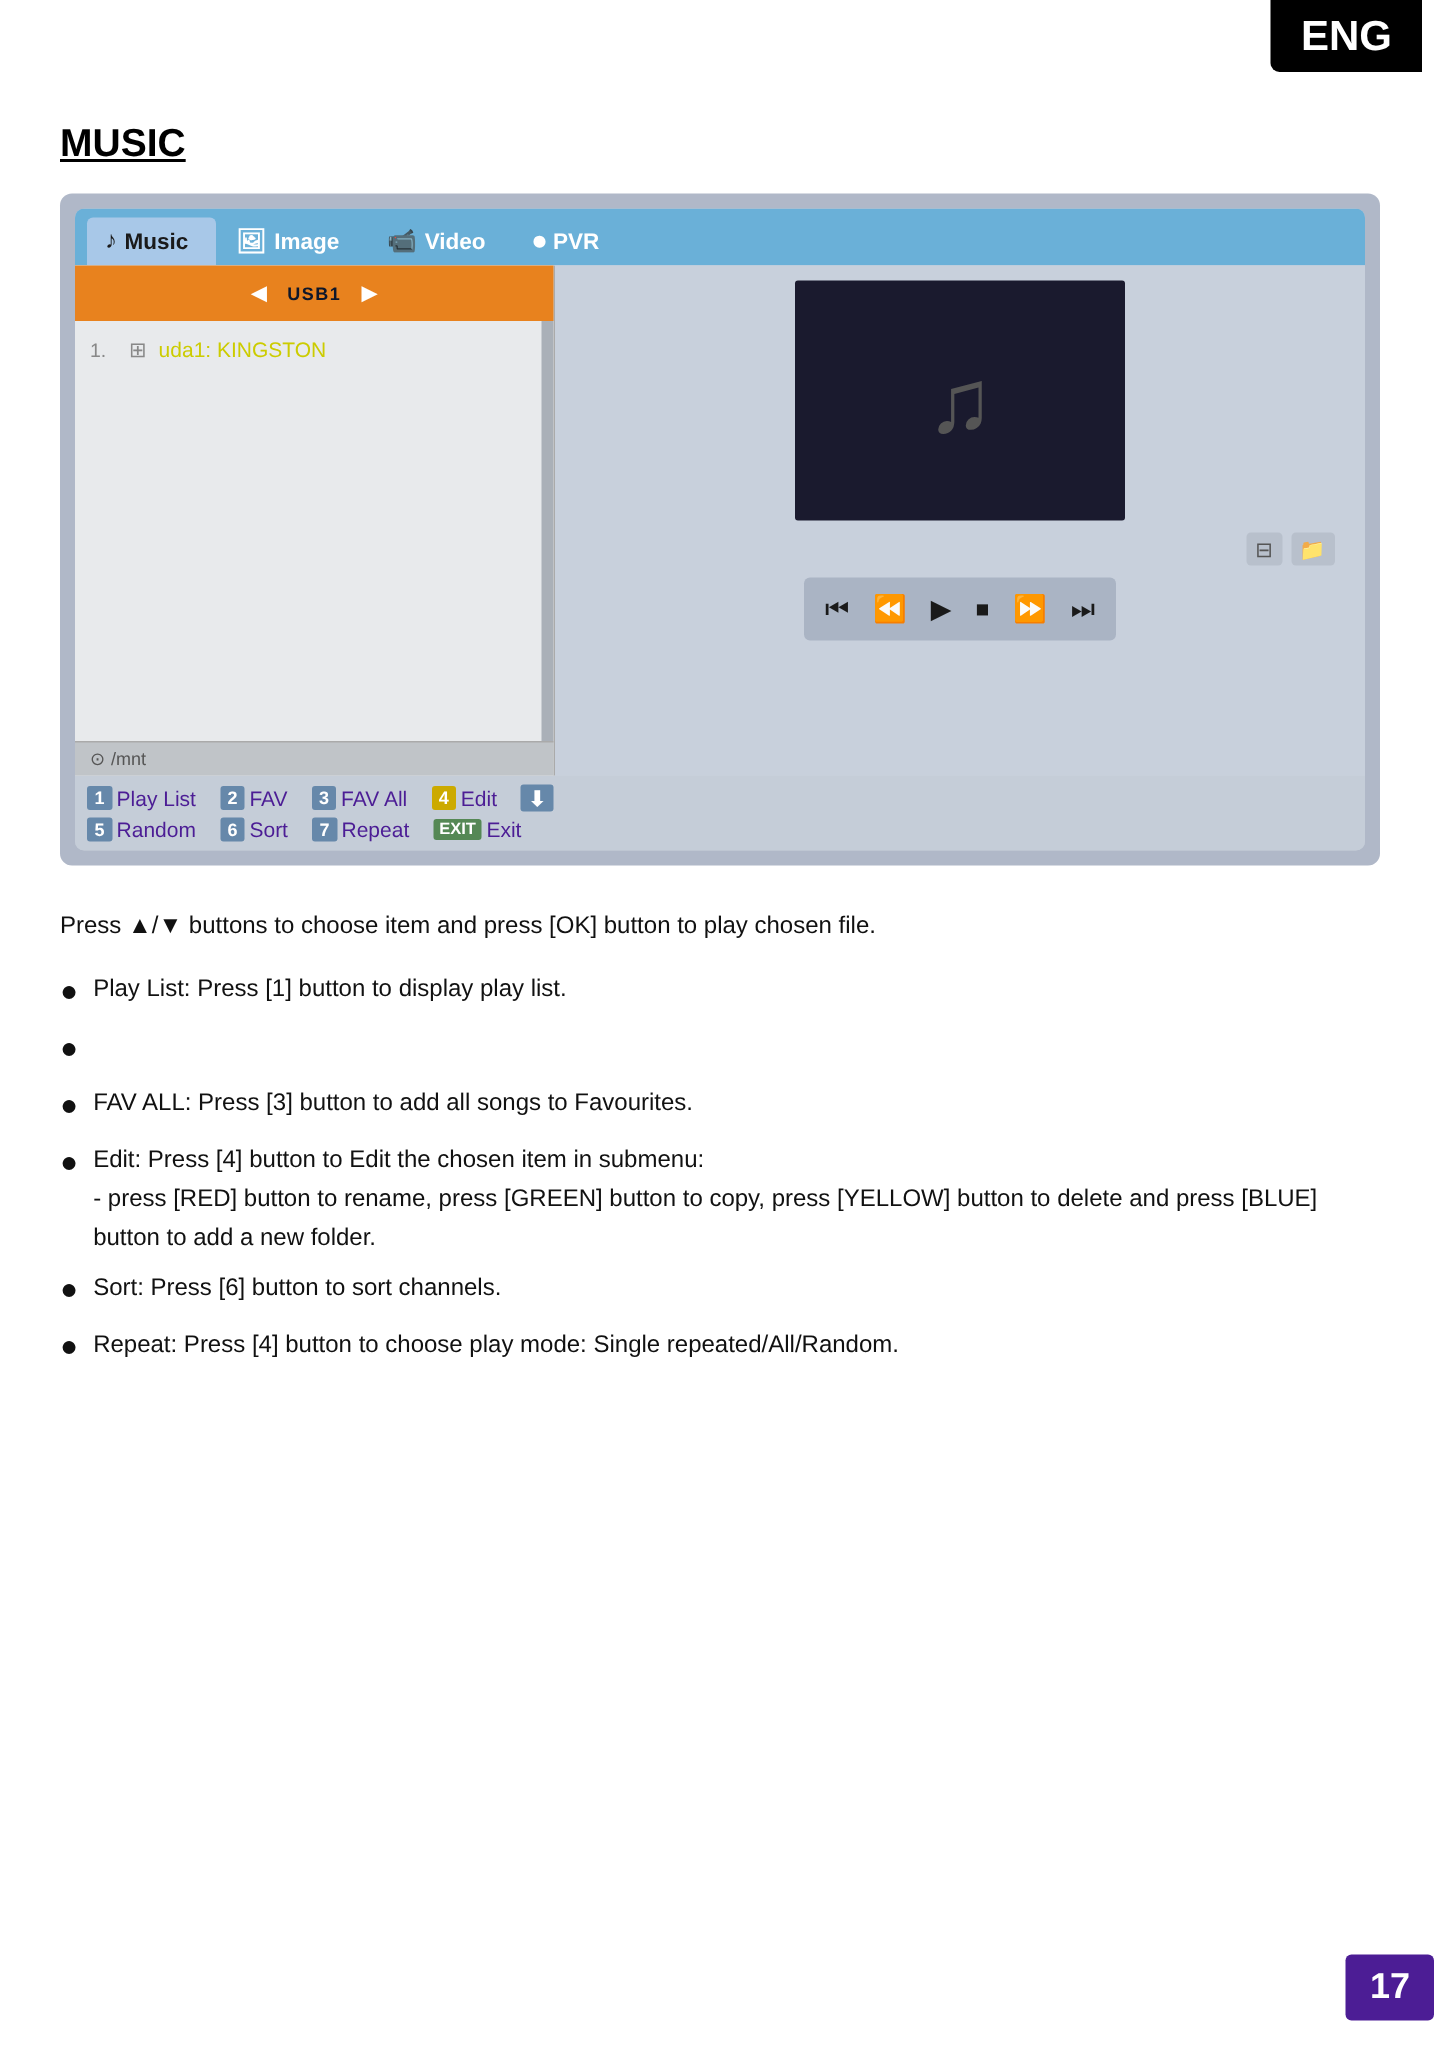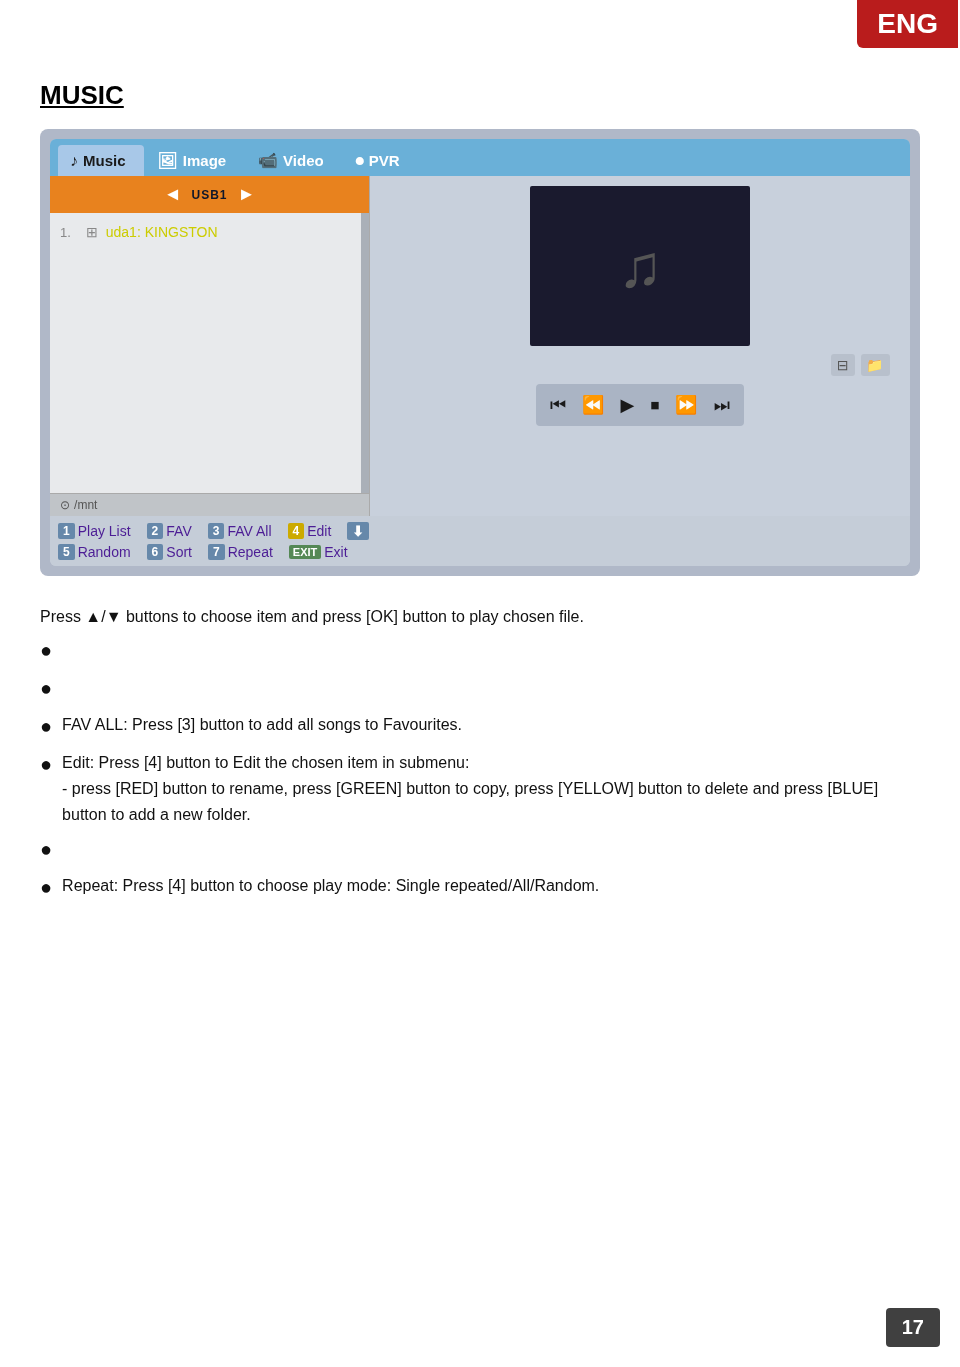--- a/index.html
+++ b/index.html
@@ -9,37 +9,37 @@
       width: 960px;
       min-height: 1367px;
       position: relative;
       padding: 30px 40px 40px 40px;
     }
 
     
     .eng-badge {
       position: absolute;
       top: 0;
-      right: 2px;
-      background: #b91c1c;
+      right: 12px;
+      background: #000000;
       color: #ffffff;
       font-size: 28px;
       font-weight: bold;
       padding: 8px 20px;
       border-bottom-left-radius: 6px;
     }
 
     
     .page-num {
       position: absolute;
       bottom: 20px;
-      right: 20px;
-      background: #404040;
+      right: 4px;
+      background: #4c1d95;
       color: #ffffff;
-      font-size: 20px;
+      font-size: 24px;
       font-weight: bold;
       padding: 8px 16px;
       border-radius: 4px;
     }
 
     
     .page-title {
       font-size: 26px;
       font-weight: bold;
       text-decoration: underline;
@@ -265,21 +265,21 @@
     .func-label.bold { font-weight: normal; }
 
     
     .description {
       font-size: 16px;
       line-height: 1.65;
       color: #111;
       margin-top: 4px;
     }
     .desc-para {
-      margin-bottom: 6px;
+      margin-bottom: 16px;
     }
     .bullet-list {
       list-style: none;
       padding: 0;
       margin: 0;
     }
     .bullet-list li {
       display: flex;
       align-items: flex-start;
       margin-bottom: 8px;
@@ -435,35 +435,37 @@
 </div>
 
 <div class="description">
   <p class="desc-para">
     <span>Press ▲/▼ buttons to choose item and press [OK] button to play chosen file.</span>
   </p>
 
   <ul class="bullet-list">
     <li>
       <span class="bullet-dot">●</span>
+      <span class="bullet-text">Play List: Press [1] button to display play list.</span>
     </li>
     <li>
       <span class="bullet-dot">●</span>
     </li>
     <li>
       <span class="bullet-dot">●</span>
       <span class="bullet-text">FAV ALL: Press [3] button to add all songs to Favourites.</span>
     </li>
     <li>
       <span class="bullet-dot">●</span>
       <span class="bullet-text">Edit: Press [4] button to Edit the chosen item in submenu:<br>
       - press [RED] button to rename, press [GREEN] button to copy, press [YELLOW] button to delete and press [BLUE] button to add a new folder.</span>
     </li>
     <li>
       <span class="bullet-dot">●</span>
+      <span class="bullet-text">Sort: Press [6] button to sort channels.</span>
     </li>
     <li>
       <span class="bullet-dot">●</span>
       <span class="bullet-text">Repeat: Press [4] button to choose play mode: Single repeated/All/Random.</span>
     </li>
   </ul>
 </div>
 
 <div class="page-num">17</div>
 

